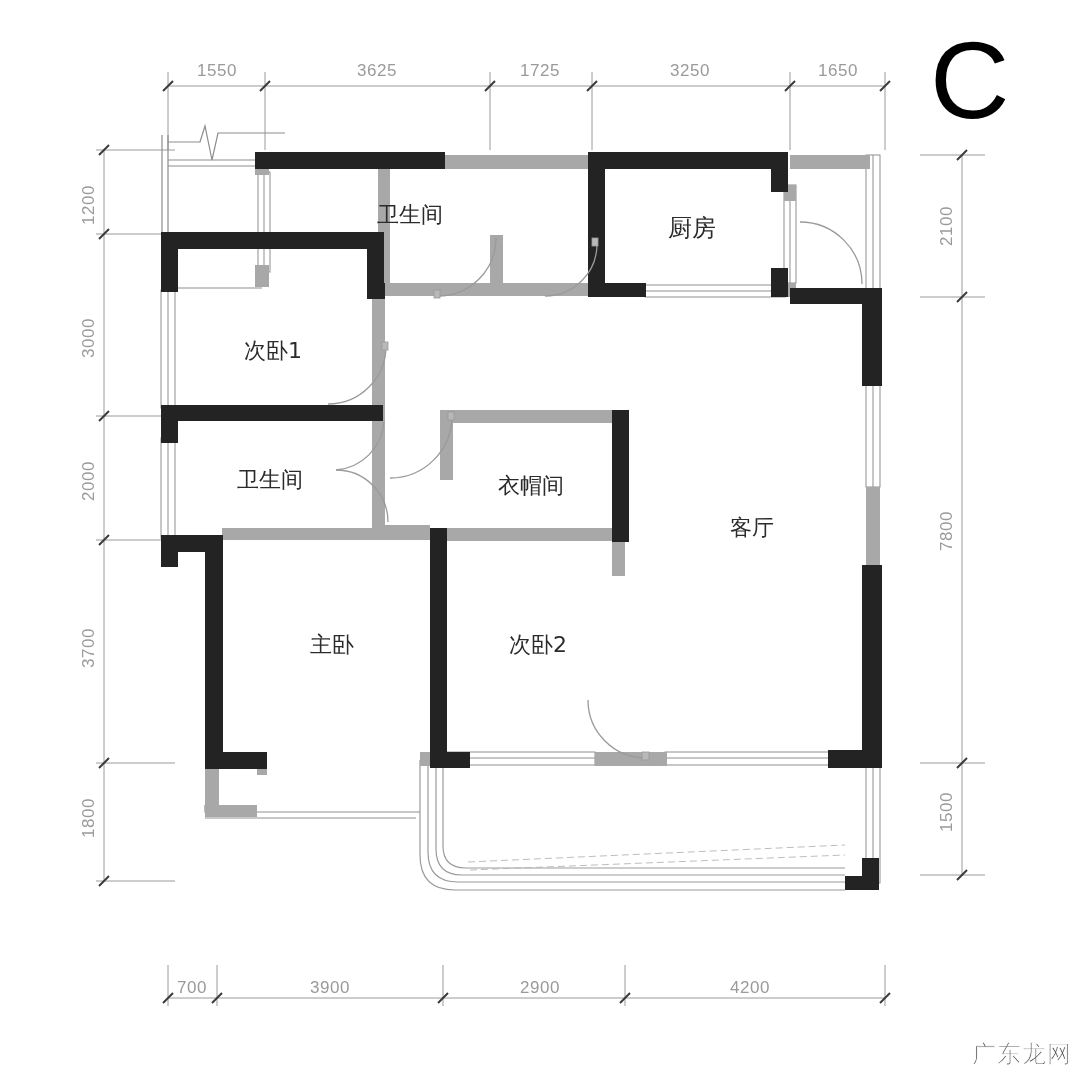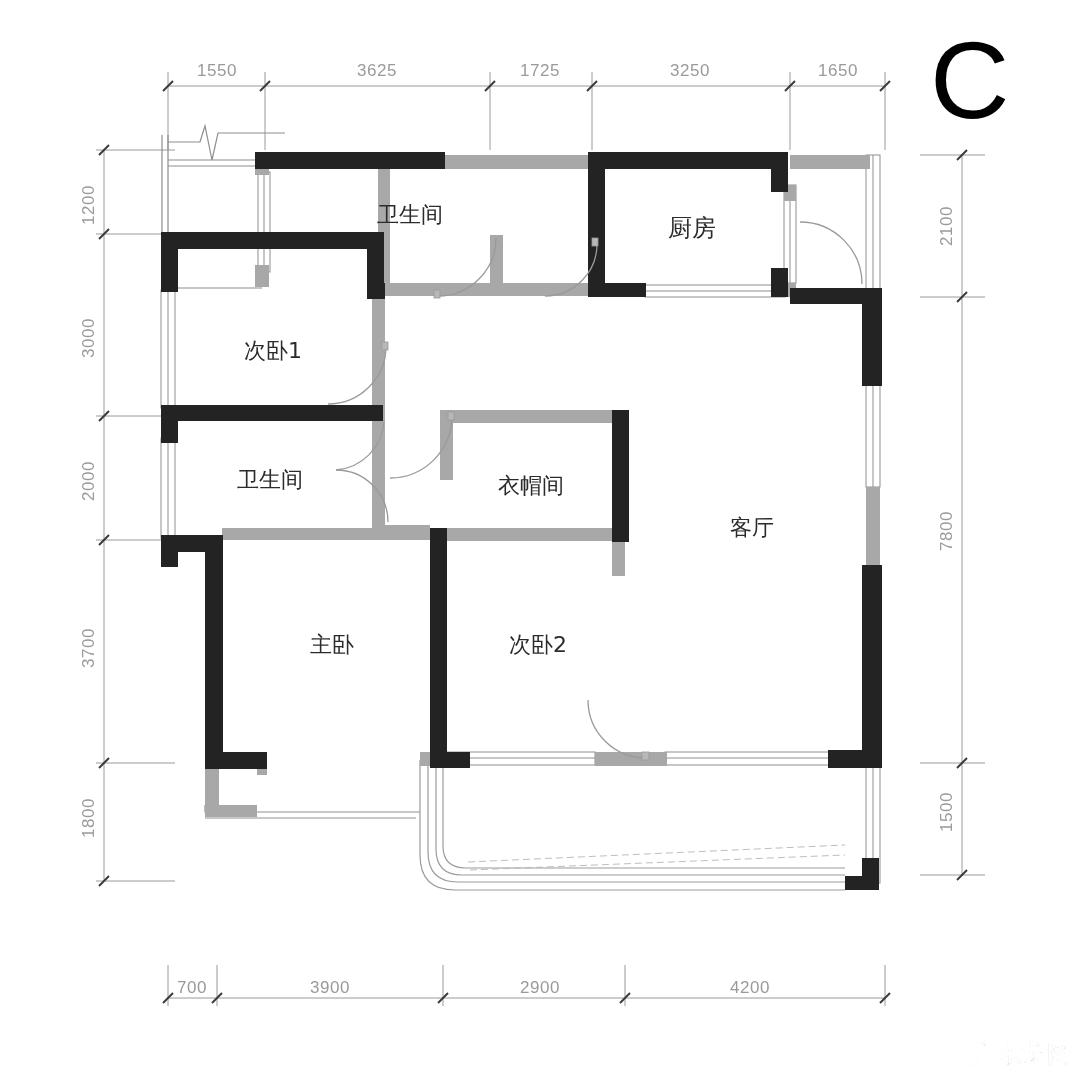--- a/index.html
+++ b/index.html
@@ -11,21 +11,21 @@
   .dimtext{font-family:"Liberation Sans","DejaVu Sans",sans-serif;
            font-size:17px;fill:#9a9a9a;letter-spacing:0.5px;}
   .roomlabel{font-family:"DejaVu Sans","Liberation Sans",sans-serif;
              font-size:22px;fill:#2b2b2b;text-anchor:middle;}
   .roomlabel.big{font-size:24px;}
   .plancode{font-family:"Liberation Sans","DejaVu Sans",sans-serif;
             font-size:110px;fill:#000000;font-weight:400;}
 
   .wm{position:absolute;right:8px;bottom:12px;
       font-family:"DejaVu Sans","Liberation Sans",sans-serif;
-      font-size:24px;font-weight:bold;color:#4a4a4a;
+      font-size:24px;font-weight:normal;color:#4a4a4a;
       -webkit-text-stroke:1px #ffffff;letter-spacing:1px;
       text-shadow:0 0 2px #fff,1px 1px 0 #fff,-1px -1px 0 #fff;}
 </style>
 </head>
 <body>
 
 <div id="stage">
 
 <svg id="plan" viewBox="0 0 1080 1082">
   <defs>

